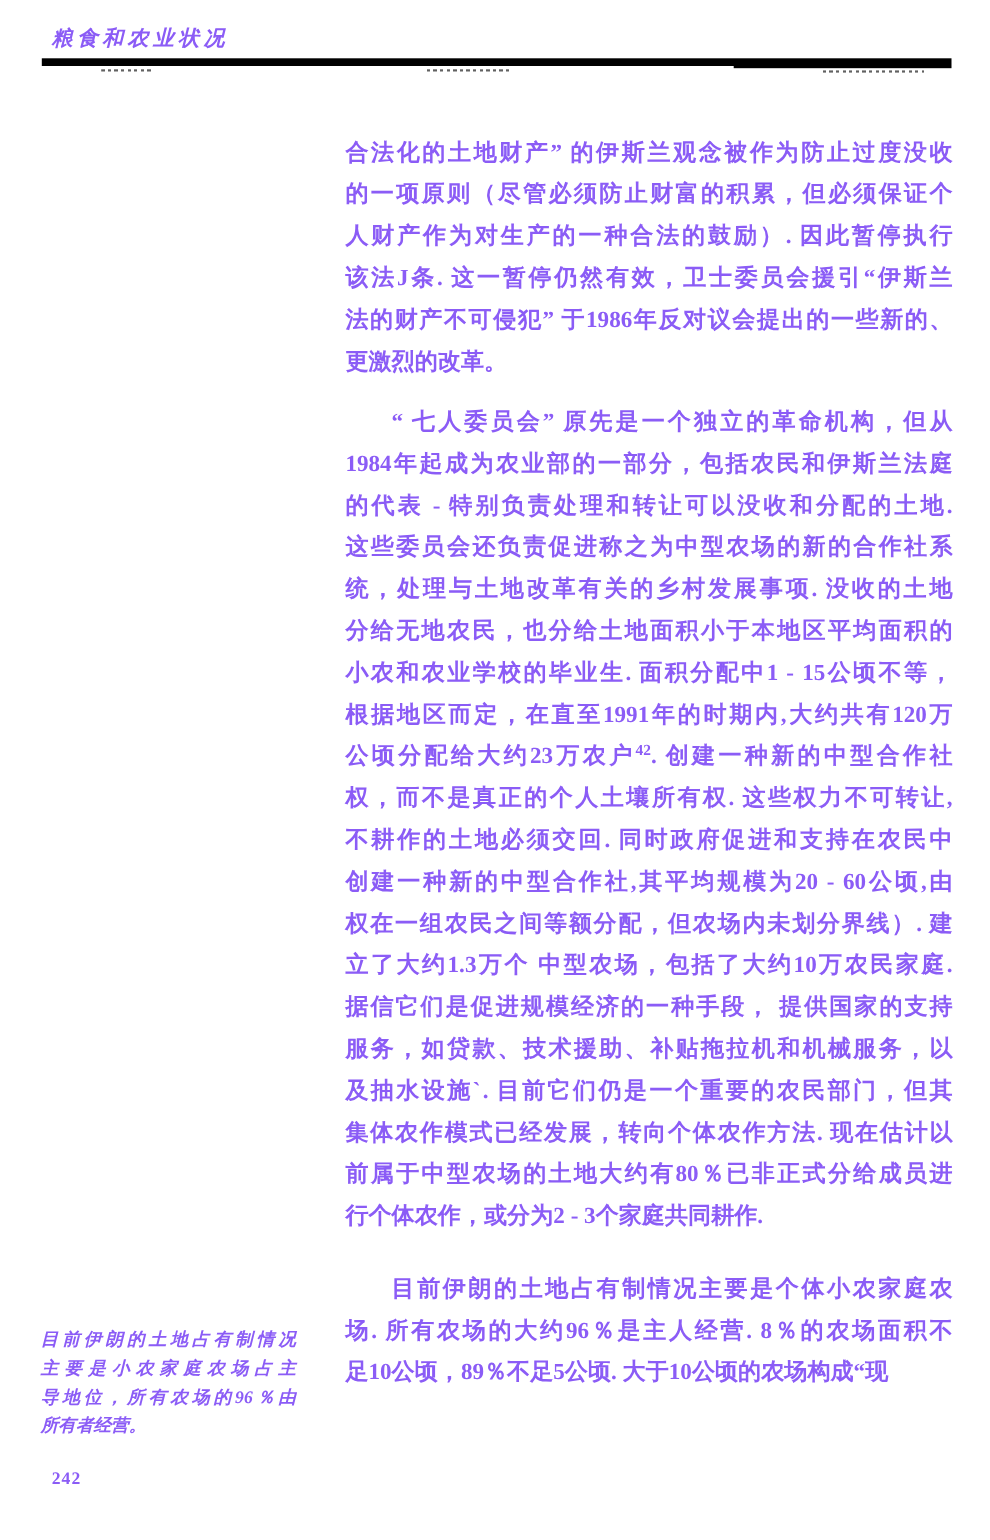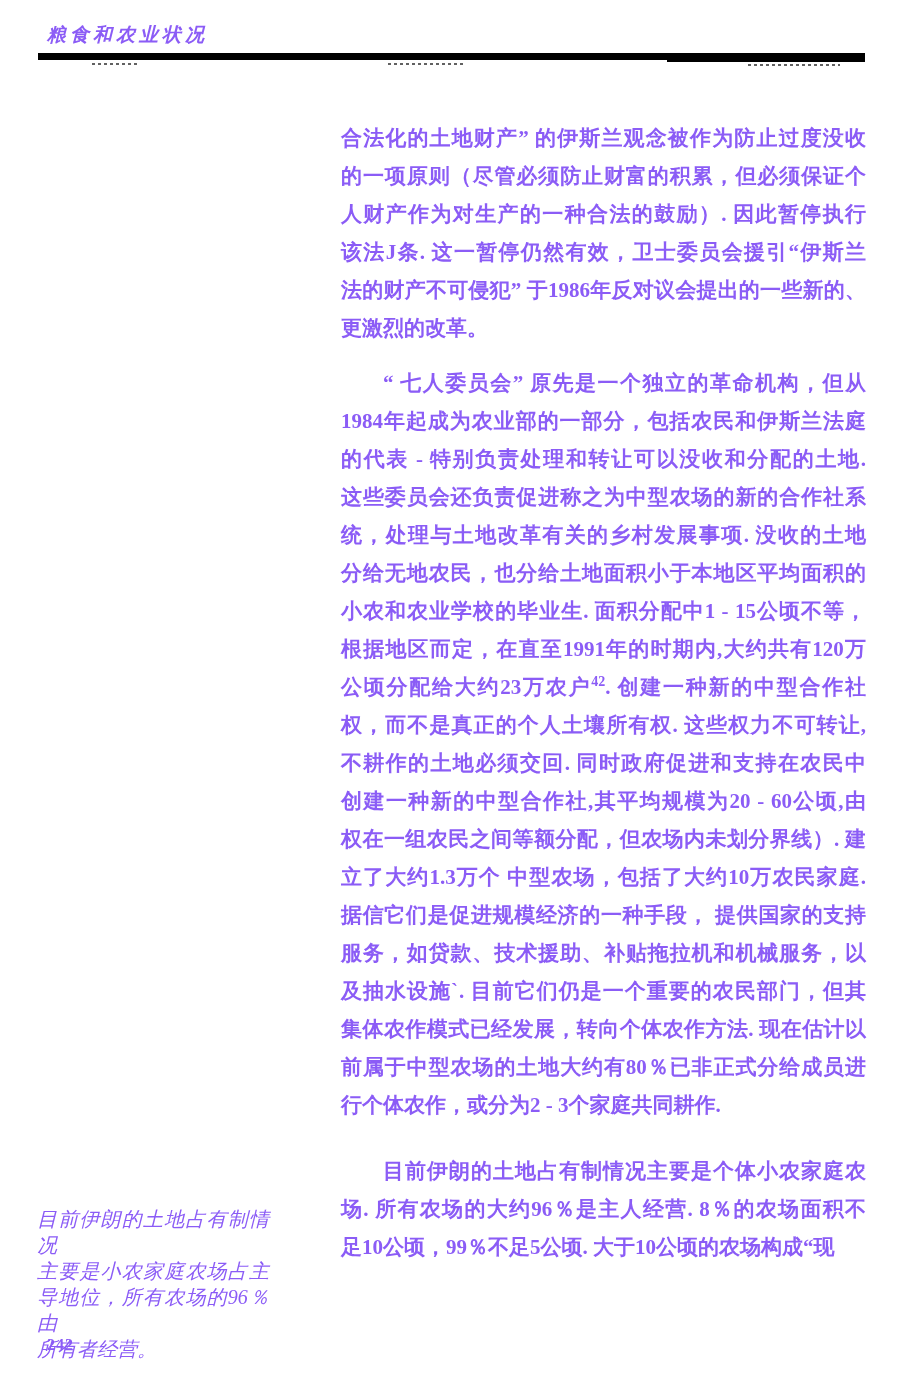--- a/index.html
+++ b/index.html
@@ -59,41 +59,40 @@
   }
   .para { margin: 0 0 17px 0; }
   .para-2 { margin-bottom: 28px; }
   .line {
     font-size: 21px;
     font-weight: bold;
     line-height: 38px;
     text-align: justify;
     text-align-last: justify;
     white-space: normal;
-    margin-left: 27px;
   }
   .line.indent { padding-left: 42px; }
   .line.last { text-align-last: left; }
   .line sup {
     font-size: 14px;
     line-height: 0;
     vertical-align: super;
     letter-spacing: 0;
   }
 
   
   .margin-note {
     position: absolute;
     left: 37px;
     top: 1206px;
     width: 232px;
   }
   .mline {
-    font-size: 20px;
-    font-weight: normal;
+    font-size: 16px;
+    font-weight: bold;
     font-style: italic;
     line-height: 26px;
     text-align: justify;
     text-align-last: justify;
   }
   .mline.last { text-align-last: left; }
 
   
   .page-number {
     position: absolute;
@@ -146,21 +145,21 @@
       <div class="line">服务，如贷款、技术援助、补贴拖拉机和机械服务，以</div>
       <div class="line">及抽水设施ˋ. 目前它们仍是一个重要的农民部门，但其</div>
       <div class="line">集体农作模式已经发展，转向个体农作方法. 现在估计以</div>
       <div class="line">前属于中型农场的土地大约有80％已非正式分给成员进</div>
       <div class="line last">行个体农作，或分为2 - 3个家庭共同耕作.</div>
     </div>
 
     <div class="para para-3">
       <div class="line indent">目前伊朗的土地占有制情况主要是个体小农家庭农</div>
       <div class="line">场. 所有农场的大约96％是主人经营. 8％的农场面积不</div>
-      <div class="line last">足10公顷，99％不足5公顷. 大于10公顷的农场构成“现</div>
+      <div class="line last">足10公顷，89％不足5公顷. 大于10公顷的农场构成“现</div>
     </div>
 
   </div>
 
   <div class="margin-note">
     <div class="mline">目前伊朗的土地占有制情况</div>
     <div class="mline">主要是小农家庭农场占主</div>
     <div class="mline">导地位，所有农场的96％由</div>
     <div class="mline last">所有者经营。</div>
   </div>

